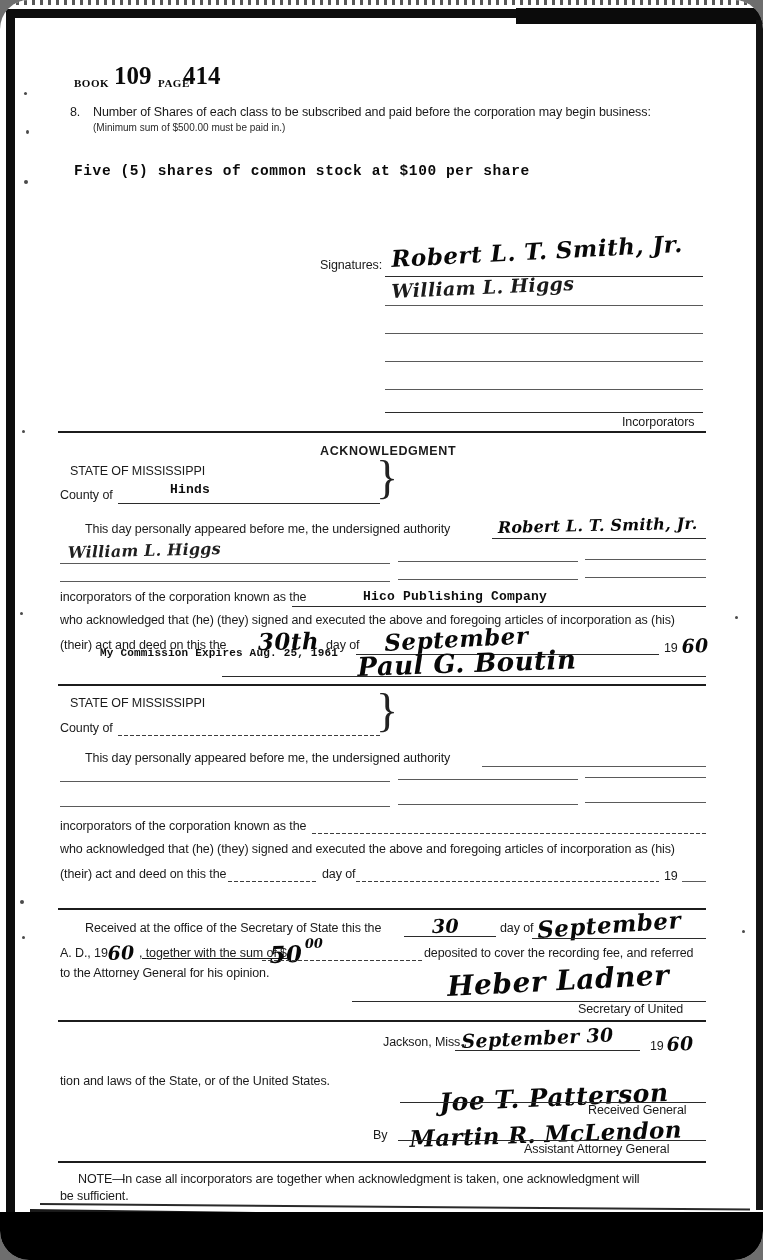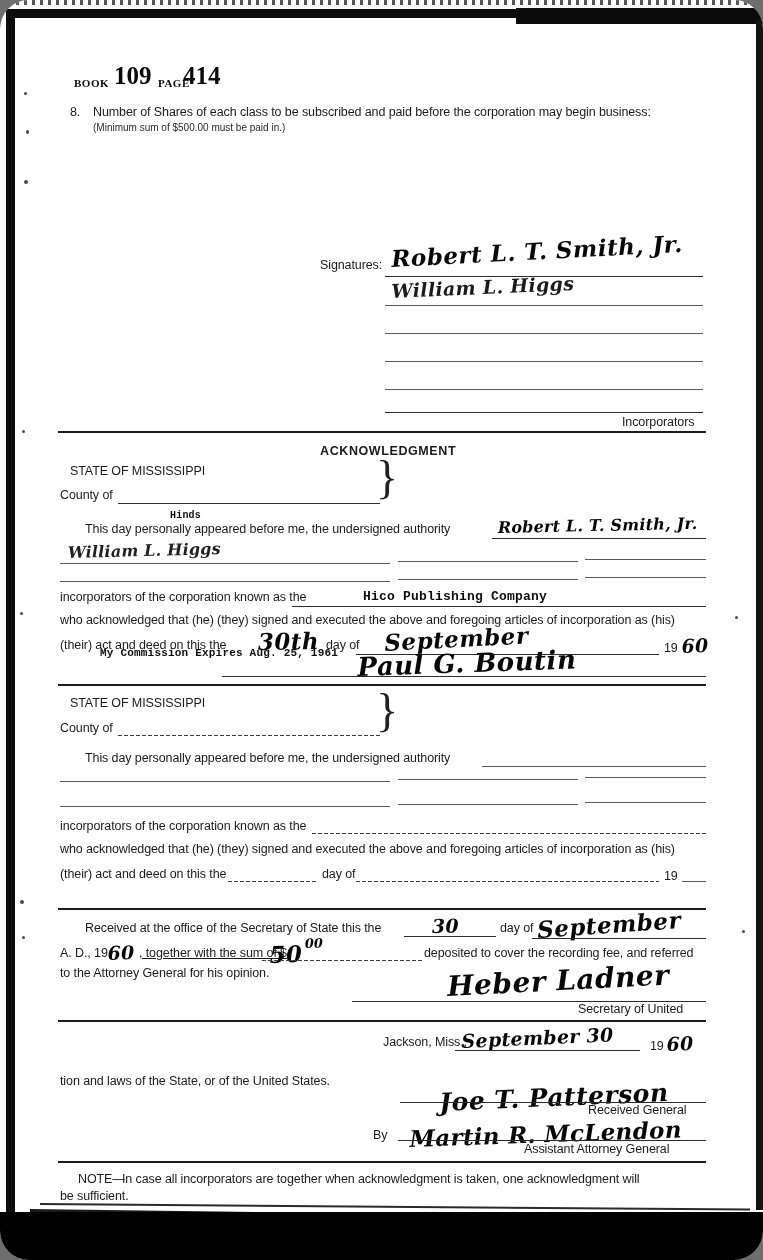--- a/index.html
+++ b/index.html
@@ -176,20 +176,21 @@
 
   <div class="stamp stamp-lbl" style="left:74px; top:77px;">BOOK</div>
   <div class="stamp stamp-num" style="left:114px; top:62px;">109</div>
   <div class="stamp stamp-lbl" style="left:158px; top:77px;">PAGE</div>
   <div class="stamp stamp-num" style="left:183px; top:62px;">414</div>
 
   <div class="form-txt" style="left:70px; top:105px;">8.</div>
   <div class="form-txt" style="left:93px; top:105px;">Number of Shares of each class to be subscribed and paid before the corporation may begin business:</div>
   <div class="form-txt-sm" style="left:93px; top:122px;">(Minimum sum of $500.00 must be paid in.)</div>
 
+  <div class="typed" style="left:74px; top:163px;">Five (5) shares of common stock at $100 per share</div>
 
   <div class="form-txt" style="left:320px; top:258px;">Signatures:</div>
 
   <div class="hand hand-lg hand-sig" style="left:392px; top:245px; transform:rotate(-3deg);">Robert L. T. Smith, Jr.</div>
   <div class="rule" style="left:385px; top:276px; width:318px;"></div>
 
   <div class="hand hand-md hand-sig" style="left:392px; top:280px; transform:rotate(-2.5deg); opacity:.92;">William L. Higgs</div>
   <div class="rule rule-thin" style="left:385px; top:305px; width:318px;"></div>
 
   <div class="rule rule-thin" style="left:385px; top:333px; width:318px;"></div>
@@ -198,21 +199,21 @@
   <div class="rule" style="left:385px; top:412px; width:318px;"></div>
 
   <div class="form-txt" style="left:622px; top:415px;">Incorporators</div>
 
   <div class="rule rule-heavy" style="left:58px; top:431px; width:648px;"></div>
 
   <div class="form-txt bold" style="left:320px; top:444px; letter-spacing:.6px;">ACKNOWLEDGMENT</div>
 
   <div class="form-txt" style="left:70px; top:464px;">STATE OF MISSISSIPPI</div>
   <div class="form-txt" style="left:60px; top:488px;">County of</div>
-  <div class="typed-sm" style="left:170px; top:510px; font-size:10px;">Hinds</div>
+  <div class="typed-sm" style="left:170px; top:482px; font-size:13px;">Hinds</div>
   <div class="rule" style="left:118px; top:503px; width:262px;"></div>
   <div class="brace" style="left:376px; top:455px;">}</div>
 
   <div class="form-txt" style="left:85px; top:522px;">This day personally appeared before me, the undersigned  authority</div>
   <div class="hand hand-sm hand-sig" style="left:498px; top:518px; transform:rotate(-1.2deg);">Robert L. T. Smith, Jr.</div>
   <div class="rule" style="left:492px; top:538px; width:214px;"></div>
 
   <div class="hand hand-sm hand-sig" style="left:68px; top:543px; transform:rotate(-1.5deg); opacity:.9;">William L. Higgs</div>
   <div class="rule rule-thin" style="left:60px; top:563px; width:330px;"></div>
   <div class="rule rule-thin" style="left:398px; top:561px; width:180px;"></div>

